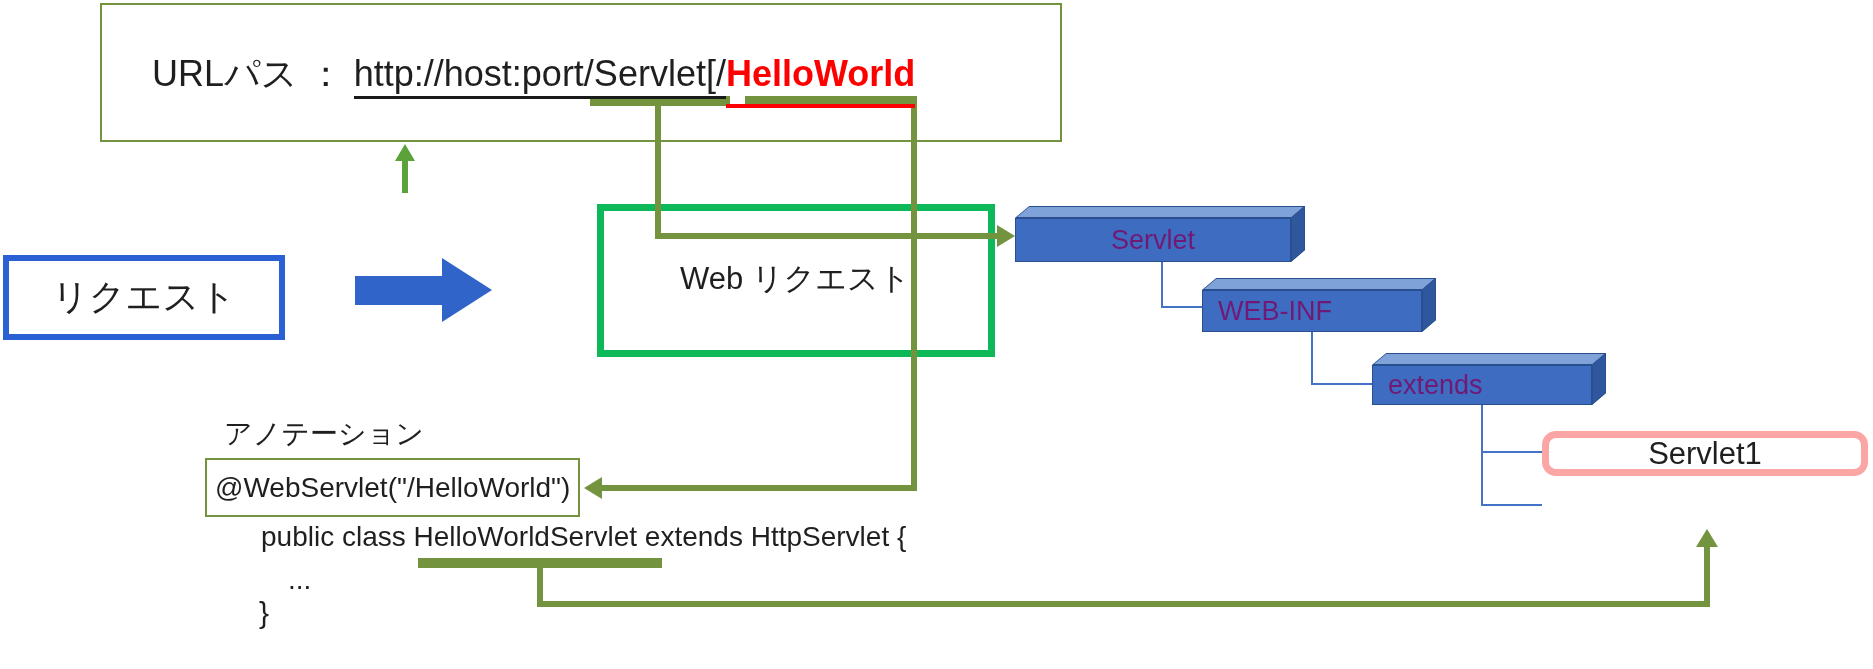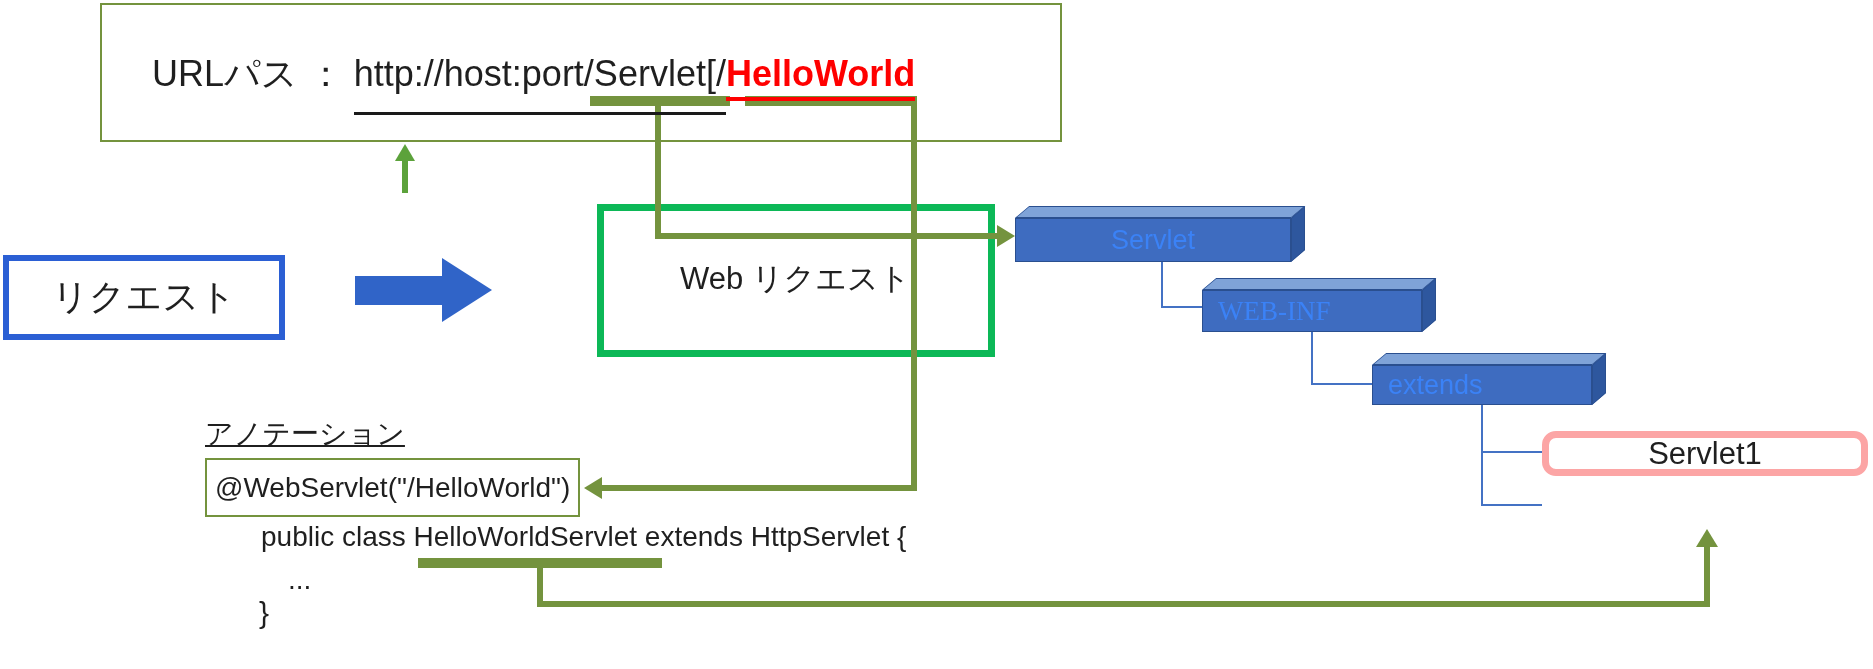--- a/index.html
+++ b/index.html
@@ -4,22 +4,22 @@
 <style>
   html,body{margin:0;padding:0;background:#fff;}
   .canvas{
     position:relative;width:1873px;height:669px;background:#ffffff;overflow:hidden;
     font-family:"Liberation Sans","DejaVu Sans",sans-serif;color:#1f1f1f;
   }
   .abs{position:absolute;}
   
   .url-box{left:100px;top:3px;width:962px;height:139px;border:2px solid #74933E;background:#fff;z-index:1;box-sizing:border-box;}
   .url-line{left:152px;top:50px;font-size:36px;white-space:nowrap;z-index:6;}
-  .u-plain{border-bottom:3px solid #1a1a1a;padding-bottom:18px;margin-top:39px;}
-  .u-hot{color:#FF0000;font-weight:bold;border-bottom:4px solid #FF0000;padding-bottom:3px;}
+  .u-plain{border-bottom:3px solid #1a1a1a;padding-bottom:2px;margin-top:39px;}
+  .u-hot{color:#FF0000;font-weight:bold;border-bottom:4px solid #FF0000;padding-bottom:10px;}
   
   .olive{background:#74933E;z-index:5;}
   .tri{width:0;height:0;z-index:5;}
   .tri-right{border-top:11px solid transparent;border-bottom:11px solid transparent;border-left:18px solid #74933E;}
   .tri-left{border-top:11px solid transparent;border-bottom:11px solid transparent;border-right:18px solid #74933E;}
   .tri-up-olive{border-left:11px solid transparent;border-right:11px solid transparent;border-bottom:18px solid #74933E;}
   .tri-up-green{border-left:10px solid transparent;border-right:10px solid transparent;border-bottom:17px solid #5CA23B;}
   
   .client-box{left:3px;top:255px;width:282px;height:85px;border:6px solid #2B5FD4;background:#fff;z-index:3;
     display:flex;align-items:center;justify-content:center;font-size:36px;box-sizing:border-box;}
@@ -27,30 +27,30 @@
   .green-shaft{left:402px;top:160px;width:6px;height:33px;background:#5CA23B;z-index:5;}
   .blue-shaft{left:355px;top:276px;width:87px;height:29px;background:#3064C8;z-index:4;}
   .blue-head{left:442px;top:258px;border-top:32px solid transparent;border-bottom:32px solid transparent;border-left:50px solid #3064C8;z-index:4;}
   
   .container-box{left:597px;top:204px;width:398px;height:153px;border:7px solid #0CB857;background:transparent;z-index:2;box-sizing:border-box;}
   .container-label{left:680px;top:258px;font-size:31px;z-index:6;white-space:nowrap;}
   
   .cube-front{position:absolute;background:#3E6CC0;border:1px solid #2A4F8F;box-sizing:border-box;z-index:3;}
   .cube-top{position:absolute;height:12px;background:#7FA3D8;border:1px solid #2A4F8F;transform:skewX(-50deg);transform-origin:0 100%;box-sizing:border-box;z-index:3;}
   .cube-side{position:absolute;width:14px;background:#2E579E;border:1px solid #2A4F8F;transform:skewY(-40.6deg);transform-origin:0 0;box-sizing:border-box;z-index:3;}
-  .cube-label{position:absolute;color:#3b82f6;font-size:27px;display:flex;align-items:center;z-index:4;white-space:nowrap;}
+  .cube-label{position:absolute;color:#701a75;font-size:27px;display:flex;align-items:center;z-index:4;white-space:nowrap;}
   .center{justify-content:center;}
   .padL{padding-left:16px;}
   
   .conn{background:#4472C4;z-index:1;}
   
   .file-box{width:326px;border:7px solid #fca5a5;border-radius:14px;background:#fff;z-index:3;
     display:flex;align-items:center;justify-content:center;font-size:31px;box-sizing:border-box;}
   
-  .anno-label{left:205px;top:415px;font-size:28px;z-index:6;white-space:nowrap;text-decoration:underline;}
+  .anno-label{left:224px;top:415px;font-size:28px;z-index:6;white-space:nowrap;}
   .anno-box{left:205px;top:458px;width:375px;height:59px;border:2px solid #74933E;background:#fff;z-index:2;
     display:flex;align-items:center;box-sizing:border-box;}
   .anno-code{padding-left:8px;font-size:28px;white-space:nowrap;}
   .code{font-size:28px;z-index:6;white-space:nowrap;margin-left:48px;}
 </style>
 </head>
 <body>
 
 <div class="canvas">
 
@@ -85,21 +85,21 @@
   <div class="abs container-label">Web リクエスト</div>
 
   <div class="cube-top" style="left:1015px;top:206px;width:276px;"></div>
   <div class="cube-side" style="left:1291px;top:218px;height:44px;"></div>
   <div class="cube-front" style="left:1015px;top:218px;width:276px;height:44px;"></div>
   <div class="cube-label center" style="left:1015px;top:218px;width:276px;height:44px;">Servlet</div>
 
   <div class="cube-top" style="left:1202px;top:278px;width:220px;"></div>
   <div class="cube-side" style="left:1422px;top:290px;height:42px;"></div>
   <div class="cube-front" style="left:1202px;top:290px;width:220px;height:42px;"></div>
-  <div class="cube-label padL" style="left:1202px;top:290px;width:220px;height:42px;font-family:Liberation Serif, serif;">WEB-INF</div>
+  <div class="cube-label padL" style="left:1202px;top:290px;width:220px;height:42px;">WEB-INF</div>
 
   <div class="cube-top" style="left:1372px;top:353px;width:220px;"></div>
   <div class="cube-side" style="left:1592px;top:365px;height:40px;"></div>
   <div class="cube-front" style="left:1372px;top:365px;width:220px;height:40px;"></div>
   <div class="cube-label padL" style="left:1372px;top:365px;width:220px;height:40px;">extends</div>
 
   <div class="abs conn" style="left:1161px;top:262px;width:2px;height:46px;"></div>
   <div class="abs conn" style="left:1161px;top:306px;width:41px;height:2px;"></div>
   <div class="abs conn" style="left:1311px;top:332px;width:2px;height:53px;"></div>
   <div class="abs conn" style="left:1311px;top:383px;width:61px;height:2px;"></div>

